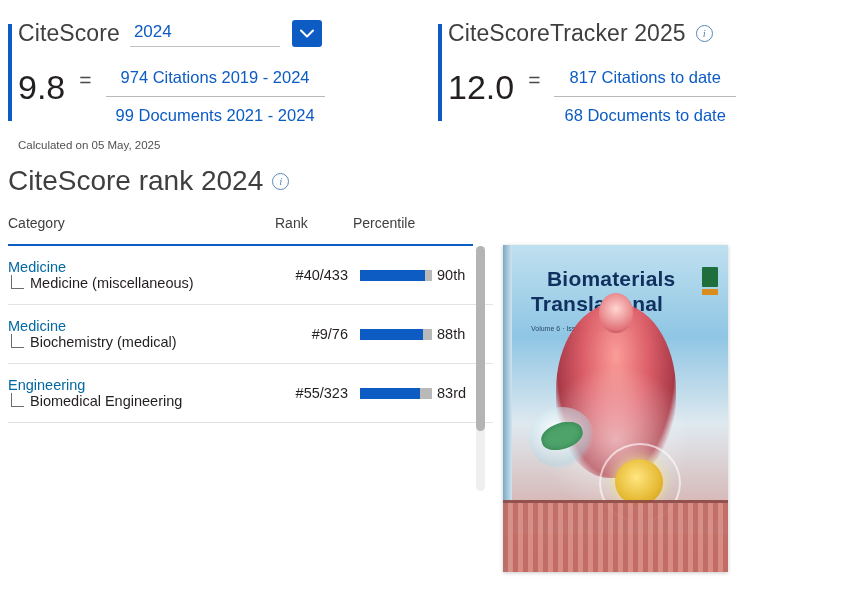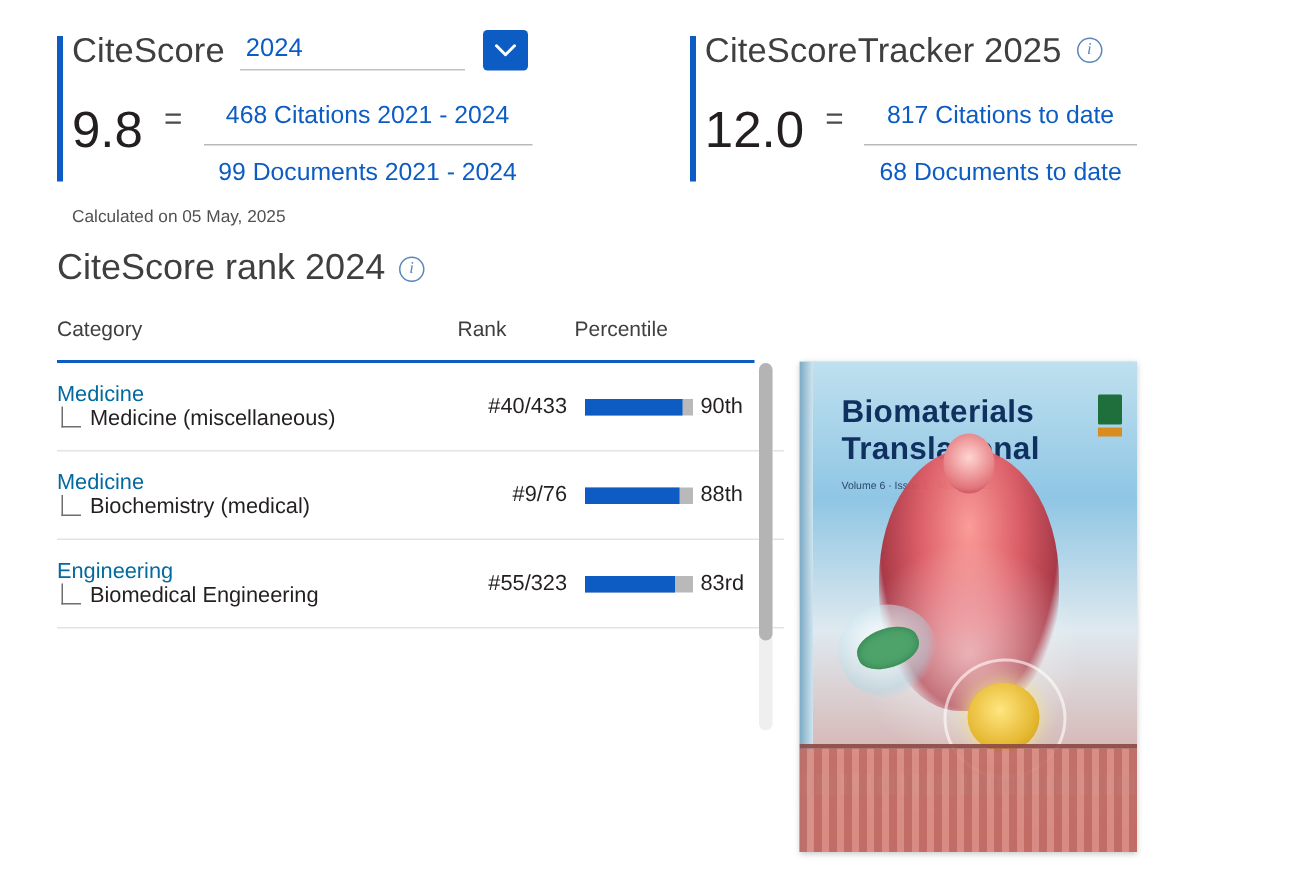--- a/index.html
+++ b/index.html
@@ -4,21 +4,21 @@
 <style>
   * { box-sizing: border-box; }
   html, body {
     margin: 0; padding: 0;
     width: 864px; height: 593px;
     background: #ffffff;
     font-family: "Liberation Sans", sans-serif;
     color: #231f20;
     overflow: hidden;
   }
-  .page { position: relative; width: 864px; height: 593px; padding-left: 30px; }
+  .page { position: relative; width: 864px; height: 593px; }
 
   
   .metrics { display: flex; padding: 14px 0 0 0; }
   .metric-panel { position: relative; padding-left: 18px; }
   .metric-panel::before {
     content: ""; position: absolute; left: 8px; top: 10px; bottom: 30px;
     width: 4px; background: #0d6efd; background: #0c5cc4;
   }
   .panel-a { width: 430px; }
   .panel-b { width: 420px; }
@@ -56,21 +56,21 @@
     font-size: 16.5px; color: #0c5cc4; padding: 9px 10px 0 10px;
     display: block; white-space: nowrap;
   }
   .metric-foot { font-size: 11.5px; color: #515151; margin-top: 14px; }
 
   
   .rank-head {
     display: flex; align-items: center; gap: 9px;
     padding: 14px 0 0 8px;
   }
-  .rank-title { font-size: 24px; color: #3f3f3f; font-weight: 400; }
+  .rank-title { font-size: 28px; color: #3f3f3f; font-weight: 400; }
 
   .rank-area { display: flex; padding: 18px 0 0 0; }
 
   .table-wrap { position: relative; width: 485px; padding-left: 8px; }
   table.rank-table { width: 465px; border-collapse: collapse; }
   table.rank-table th {
     font-size: 14px; font-weight: 400; color: #3f3f3f; text-align: left;
     padding: 0 0 13px 0;
   }
   th.rank-col { text-align: right; width: 78px; padding-right: 8px; }
@@ -110,21 +110,21 @@
   .cover {
     width: 225px; height: 327px; position: relative; overflow: hidden;
     background: linear-gradient(180deg,#bfe0ef 0%, #8fc6e4 28%, #dfe9ef 55%, #cf8e86 100%);
     box-shadow: 0 1px 4px rgba(0,0,0,.22);
   }
   .cover .spine {
     position: absolute; left: 0; top: 0; bottom: 0; width: 9px;
     background: linear-gradient(90deg,#7aa9c4,#cfe4ef);
   }
   .cover .title1 {
-    position: absolute; left: 28px; top: 22px; font-size: 21px; font-weight: bold;
+    position: absolute; left: 44px; top: 22px; font-size: 21px; font-weight: bold;
     color: #10305f; letter-spacing: .2px;
   }
   .cover .title2 {
     position: absolute; left: 28px; top: 47px; font-size: 21px; font-weight: bold;
     color: #10305f; letter-spacing: .2px;
   }
   .cover .sub {
     position: absolute; left: 28px; top: 80px; font-size: 7px; color: #2b4a6b;
   }
   .cover .pubmark {
@@ -199,21 +199,21 @@
         <span class="caret-box">
           <svg width="14" height="9" viewBox="0 0 14 9" aria-hidden="true">
             <path d="M1 1.5 L7 7.5 L13 1.5" fill="none" stroke="#ffffff" stroke-width="2" stroke-linecap="round" stroke-linejoin="round"></path>
           </svg>
         </span>
       </div>
       <div class="metric-body">
         <span class="metric-value">9.8</span>
         <span class="metric-eq">=</span>
         <span class="fraction">
-          <span class="num">468 Citations 2021 - 2024</span>
+          <span class="num">974 Citations 2019 - 2024</span>
           <span class="den">99 Documents 2021 - 2024</span>
         </span>
       </div>
       <div class="metric-foot">Calculated on 05 May, 2025</div>
     </div>
 
     <div class="metric-panel panel-b">
       <div class="metric-head">
         <span class="metric-title">CiteScoreTracker 2025</span>
         <span class="info-icon">i</span>

